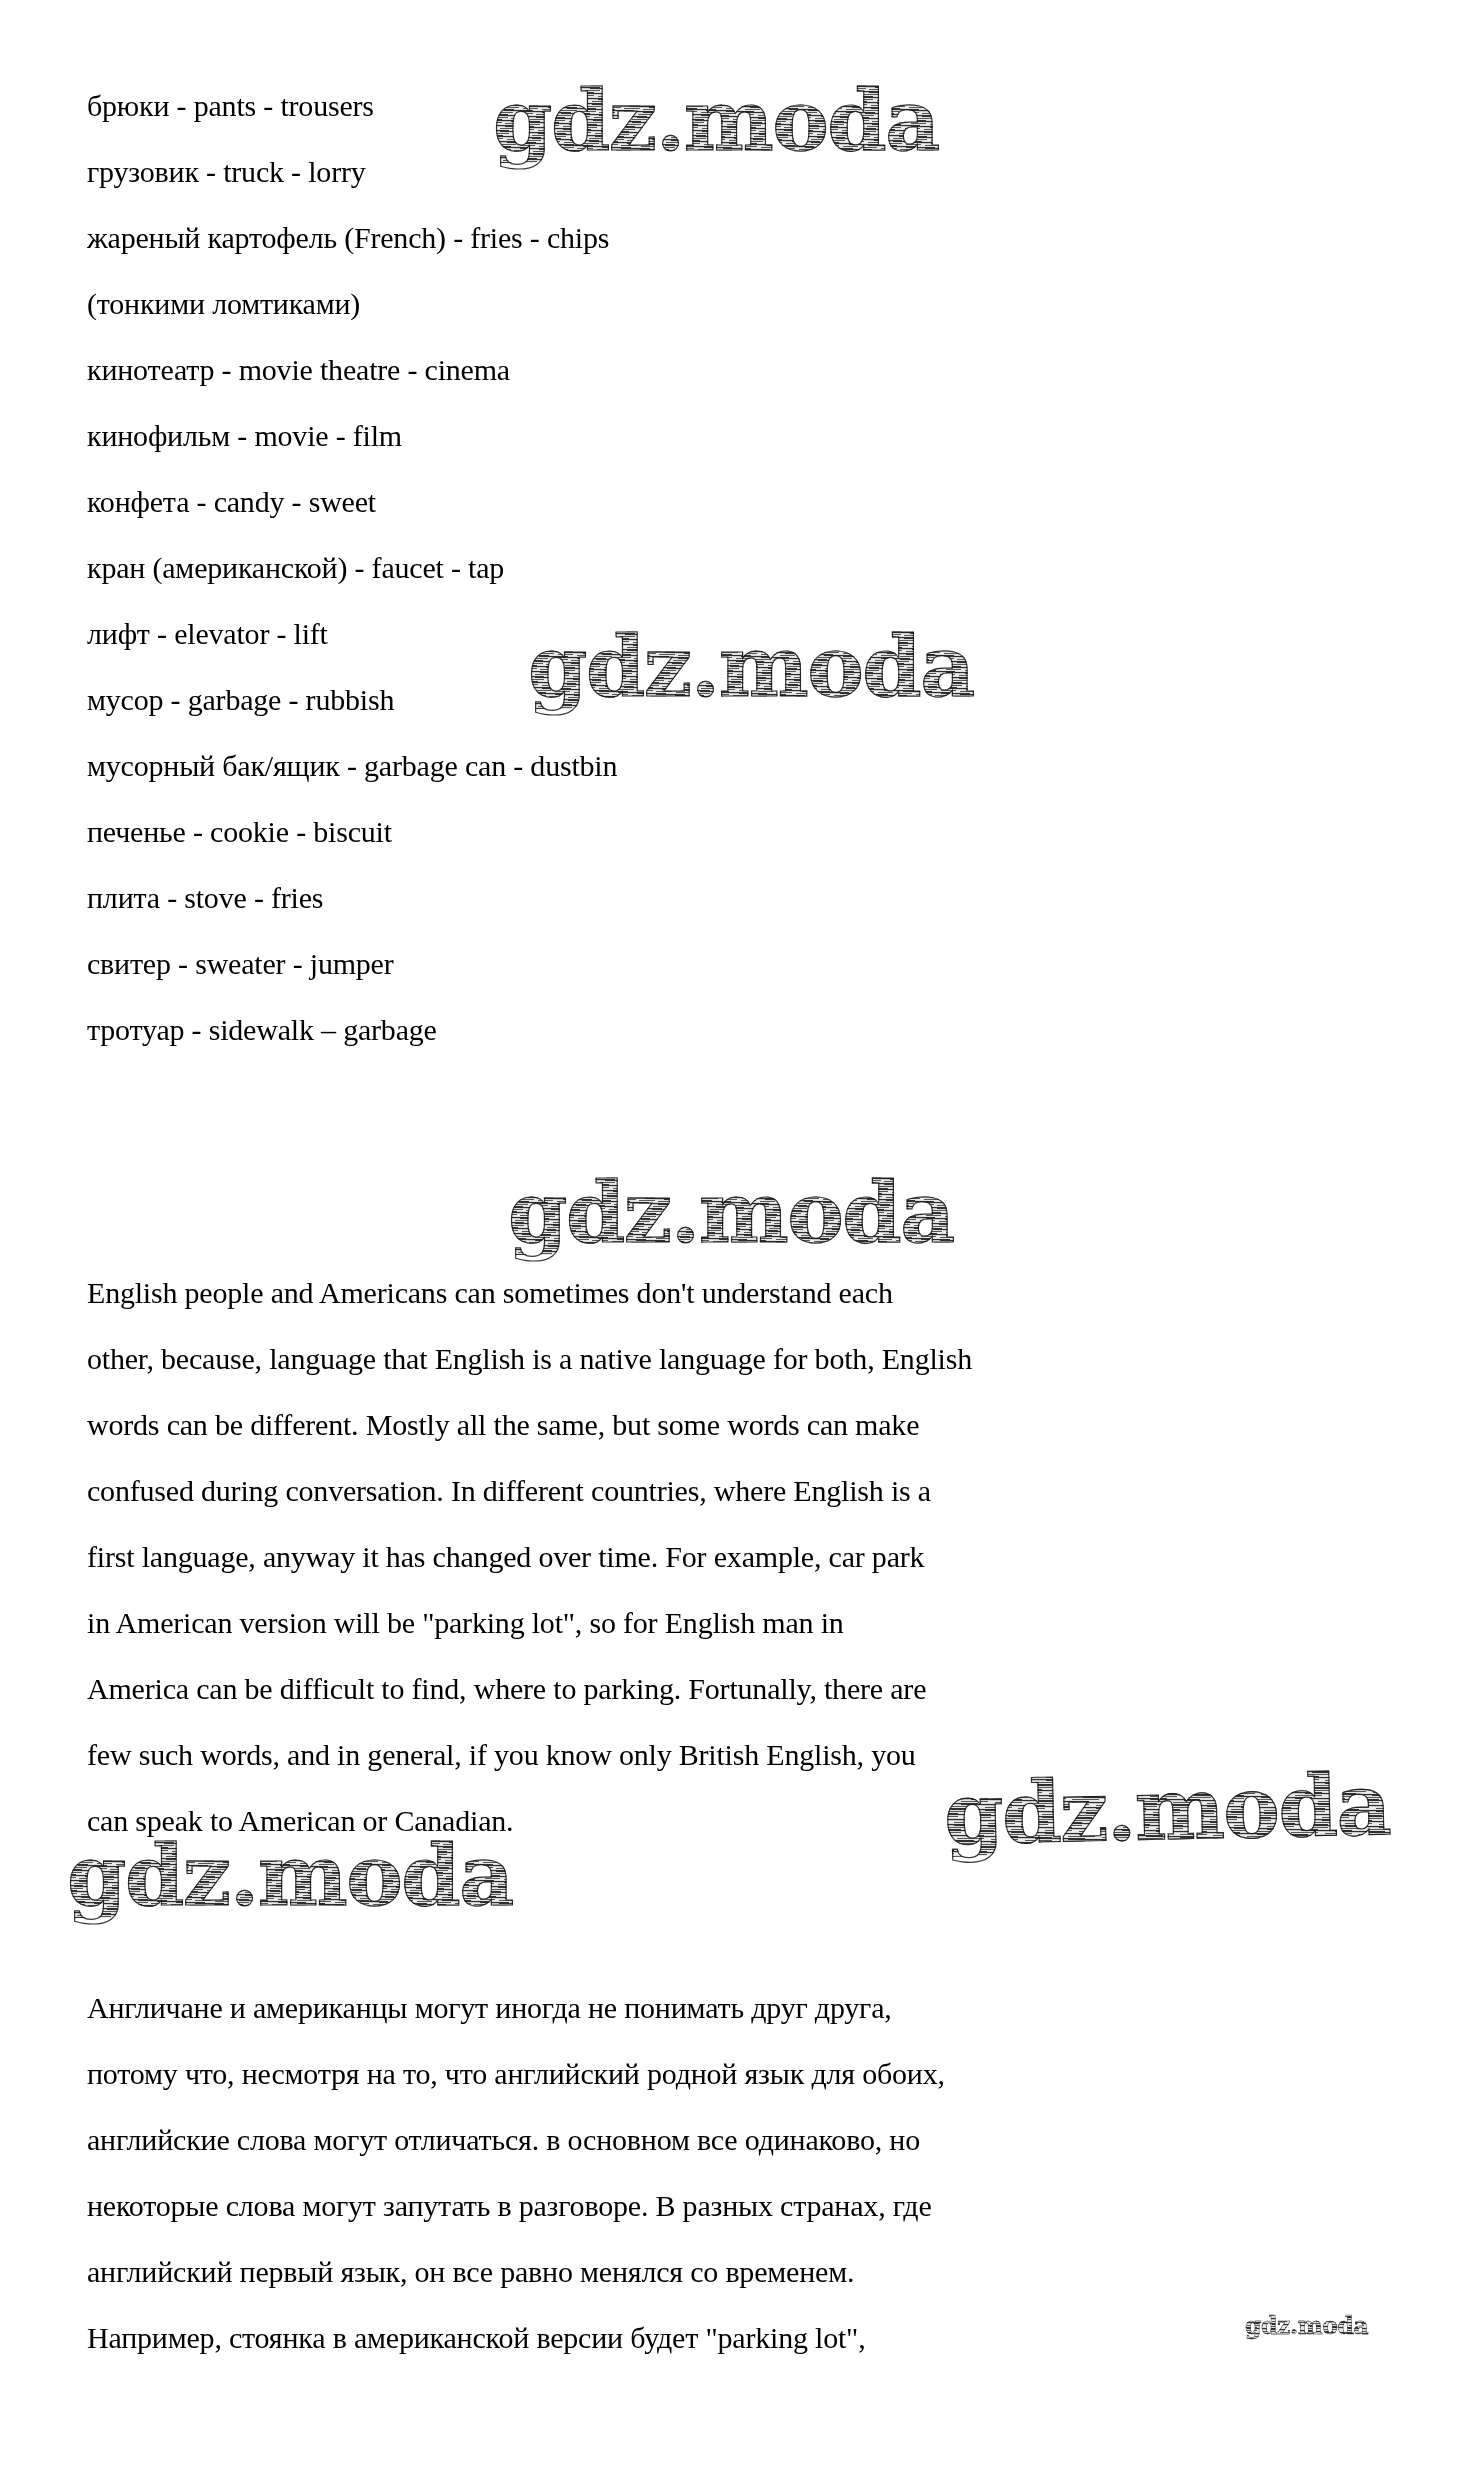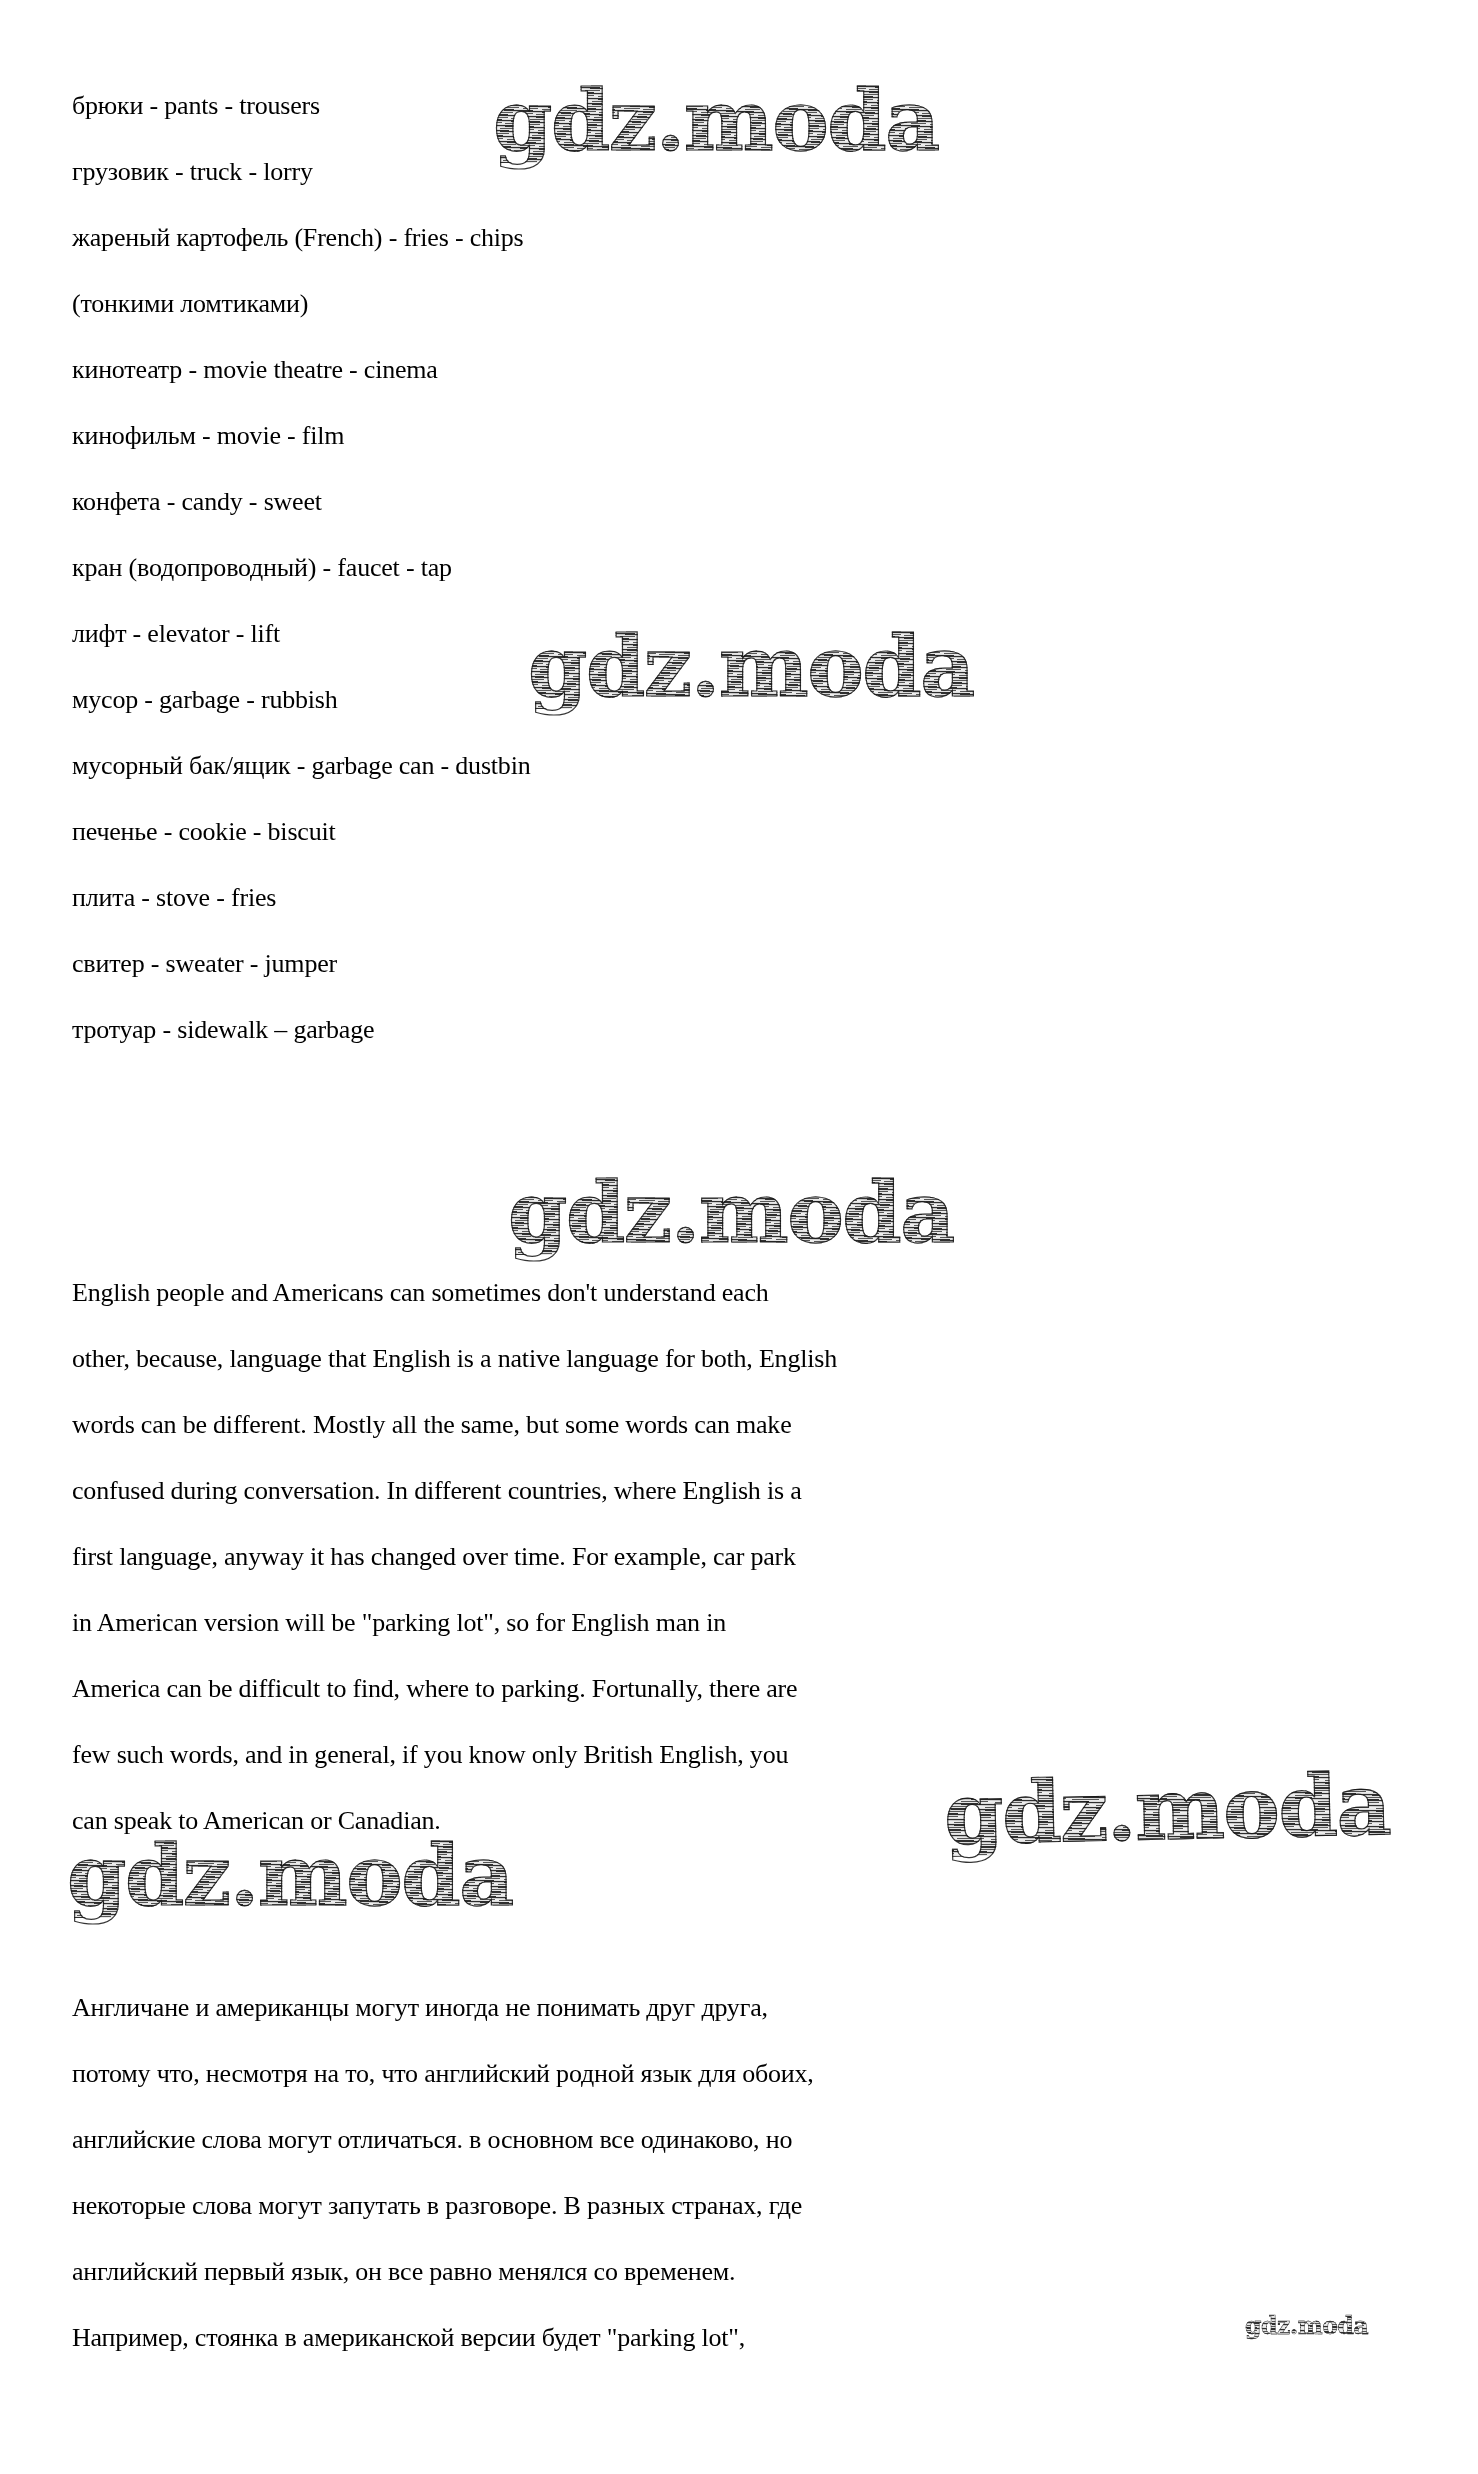--- a/index.html
+++ b/index.html
@@ -11,22 +11,22 @@
     position: relative;
     width: 1478px;
     height: 2475px;
     background: #ffffff;
     overflow: hidden;
     font-family: "Liberation Serif", "DejaVu Serif", serif;
     color: #000000;
   }
   .textblock {
     position: absolute;
-    left: 72px;
-    font-size: 26px;
+    left: 87px;
+    font-size: 30px;
     line-height: 66px;
     white-space: nowrap;
     letter-spacing: -0.2px;
   }
   .vocab   { top: 73px; }
   .para-en { top: 1260px; }
   .para-ru { top: 1975px; }
   .textblock .line { height: 66px; }
 
   
@@ -73,21 +73,21 @@
 <div class="page">
 
   <div class="textblock vocab">
       <div class="line">брюки - pants - trousers</div>
       <div class="line">грузовик - truck - lorry</div>
       <div class="line">жареный картофель (French) - fries - chips</div>
       <div class="line">(тонкими ломтиками)</div>
       <div class="line">кинотеатр - movie theatre - cinema</div>
       <div class="line">кинофильм - movie - film</div>
       <div class="line">конфета - candy - sweet</div>
-      <div class="line">кран (водопроводный) - faucet - tap</div>
+      <div class="line">кран (американской) - faucet - tap</div>
       <div class="line">лифт - elevator - lift</div>
       <div class="line">мусор - garbage - rubbish</div>
       <div class="line">мусорный бак/ящик - garbage can - dustbin</div>
       <div class="line">печенье - cookie - biscuit</div>
       <div class="line">плита - stove - fries</div>
       <div class="line">свитер - sweater - jumper</div>
       <div class="line">тротуар - sidewalk – garbage</div>
     </div>
 
   <div class="textblock para-en">

